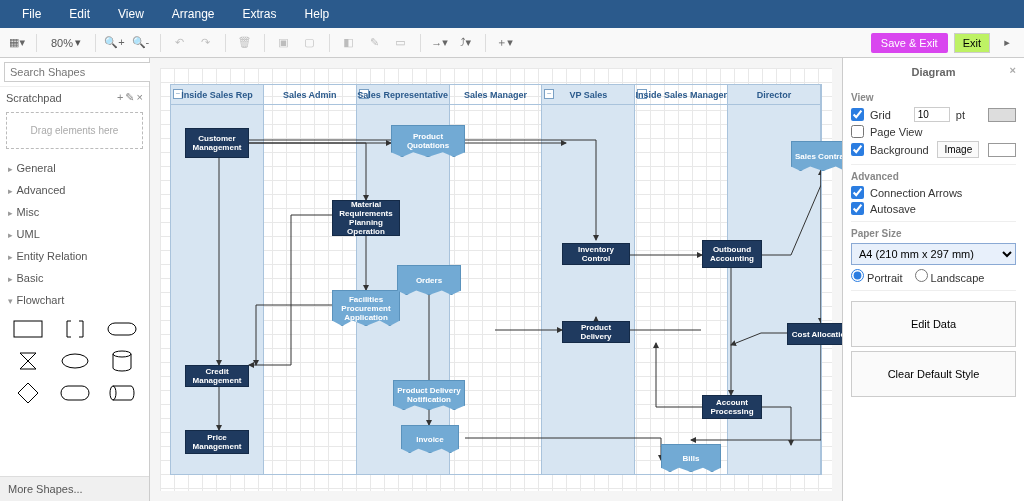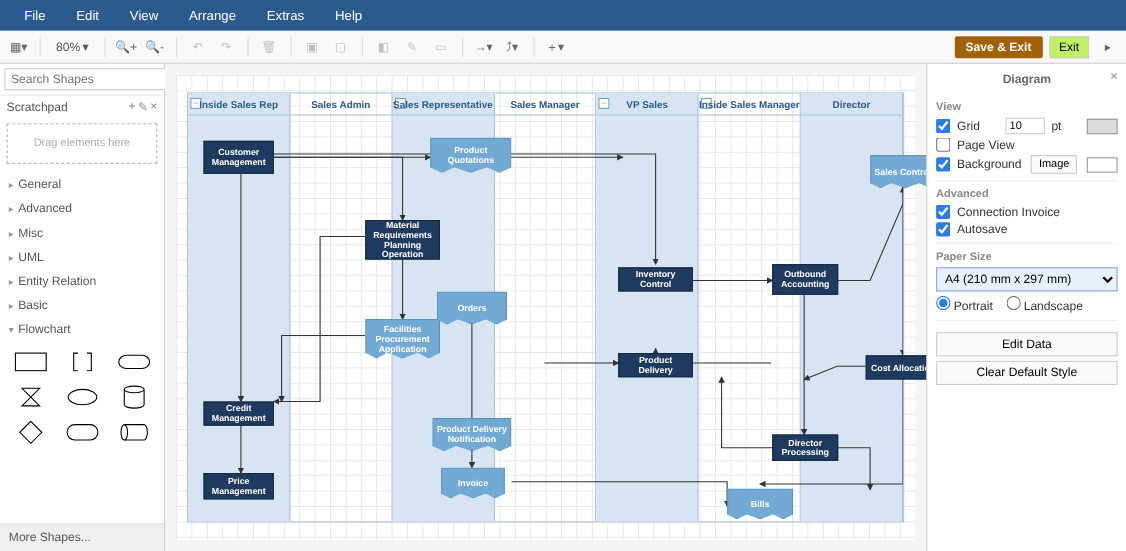--- a/index.html
+++ b/index.html
@@ -9,21 +9,21 @@
 
 .menubar { background: #2b5a8c; height: 28px; display: flex; align-items: center; padding: 0 8px; }
 .menubar .menu-item { color: #fff; padding: 6px 14px; cursor: pointer; font-size: 12px; }
 
 
 .toolbar { height: 30px; background: #f9f9f9; border-bottom: 1px solid #ccc; display: flex; align-items: center; padding: 0 6px; gap: 4px; }
 .toolbar .tb-btn { width: 22px; height: 22px; display: flex; align-items: center; justify-content: center; color: #666; cursor: pointer; }
 .toolbar .sep { width: 1px; height: 18px; background: #ddd; margin: 0 4px; }
 .zoom { display: flex; align-items: center; gap: 2px; padding: 0 6px; color: #555; text-align: right; }
 .toolbar-right { margin-left: auto; display: flex; align-items: center; gap: 6px; }
-.btn-save { background: #a16207; color: #fff; padding: 4px 10px; border: none; font-weight: bold; cursor: pointer; border-radius: 2px; font-size: 11px; }
+.btn-save { background: #d946ef; color: #fff; padding: 4px 10px; border: none; font-weight: normal; cursor: pointer; border-radius: 2px; font-size: 11px; }
 .btn-exit { background: #bef264; border: 1px solid #ccc; padding: 3px 8px; cursor: pointer; font-size: 11px; }
 
 
 .main { flex: 1; display: flex; overflow: hidden; }
 
 
 .left { width: 150px; border-right: 1px solid #ccc; display: flex; flex-direction: column; background: #fff; }
 .search-row { display: flex; align-items: center; padding: 4px; gap: 4px; border-bottom: 1px solid #eee; }
 .search-row input { flex: 1; border: 1px solid #ccc; padding: 3px 5px; font-size: 11px; }
 .scratchpad { padding: 4px 6px; display: flex; align-items: center; color: #555; cursor: pointer; }
@@ -64,21 +64,21 @@
 .panel-title .close-x { position: absolute; right: 0; top: 0; color: #aaa; cursor: pointer; }
 .section-label { color: #888; font-weight: bold; font-size: 10px; margin: 6px 0 4px; }
 .row { display: flex; align-items: center; gap: 6px; margin: 3px 0; font-size: 11px; }
 .row input[type=checkbox] { accent-color: #2b7de1; }
 .row .inline-input { width: 36px; border: 1px solid #ccc; padding: 1px 3px; font-size: 10px; text-align: left; }
 .sw { width: 28px; height: 14px; border: 1px solid #999; background: #ddd; margin-left: auto; }
 .btn-tiny { border: 1px solid #ccc; padding: 2px 6px; font-size: 10px; background: #fafafa; cursor: pointer; }
 .select-full { width: 100%; border: 1px solid #8aa9d4; padding: 3px; font-size: 11px; background: #e8f0fb; }
 .radio-row { display: flex; gap: 12px; margin: 4px 0; font-size: 11px; }
 .radio-row input { accent-color: #2b7de1; }
-.wide-btn { width: 100%; border: 1px solid #ccc; padding: 4px; margin-top: 4px; background: #fafafa; cursor: pointer; font-size: 11px; }
+.wide-btn { width: 100%; border: 1px solid #ccc; padding: 16px; margin-top: 4px; background: #fafafa; cursor: pointer; font-size: 11px; }
 hr.light { border: none; border-top: 1px solid #eee; margin: 6px 0; }
 </style>
 </head>
 <body>
 
 <div class="app">
 
   <div class="menubar">
     <div class="menu-item">File</div>
     <div class="menu-item">Edit</div>
@@ -265,21 +265,21 @@
           <div class="node dark" style="left:14px;top:345px;width:64px;height:24px">Price Management</div>
           <div class="node dark" style="left:161px;top:115px;width:68px;height:36px">Material Requirements Planning Operation</div>
           <div class="node doc" style="left:161px;top:205px;width:68px;height:36px">Facilities Procurement Application</div>
           <div class="node doc" style="left:220px;top:40px;width:74px;height:32px">Product Quotations</div>
           <div class="node doc" style="left:226px;top:180px;width:64px;height:30px">Orders</div>
           <div class="node doc" style="left:222px;top:295px;width:72px;height:30px">Product Delivery Notification</div>
           <div class="node doc" style="left:230px;top:340px;width:58px;height:28px">Invoice</div>
           <div class="node dark" style="left:391px;top:158px;width:68px;height:22px">Inventory Control</div>
           <div class="node dark" style="left:391px;top:236px;width:68px;height:22px">Product Delivery</div>
           <div class="node dark" style="left:531px;top:155px;width:60px;height:28px">Outbound Accounting</div>
-          <div class="node dark" style="left:531px;top:310px;width:60px;height:24px">Director Processing</div>
+          <div class="node dark" style="left:531px;top:310px;width:60px;height:24px">Account Processing</div>
           <div class="node doc" style="left:620px;top:56px;width:64px;height:30px">Sales Contract</div>
           <div class="node dark" style="left:616px;top:238px;width:68px;height:22px">Cost Allocation</div>
           <div class="node doc" style="left:490px;top:359px;width:60px;height:28px">Bills</div>
 
         </div>
       </div>
     </div>
 
     <div class="right">
       <div class="panel-title">
@@ -301,21 +301,21 @@
       <div class="row">
           <input type="checkbox" checked="" style="">
           <span>Background</span>
         <button class="btn-tiny" style="margin-left:auto">Image</button>
           <span class="sw" style="background:#fff"></span>
         </div>
       <hr class="light">
       <div class="section-label">Advanced</div>
       <div class="row">
           <input type="checkbox" checked="" style="">
-          <span>Connection Invoice</span>
+          <span>Connection Arrows</span>
         </div>
       <div class="row">
           <input type="checkbox" checked="" style="">
           <span>Autosave</span>
         </div>
       <hr class="light">
       <div class="section-label">Paper Size</div>
       <select class="select-full"><option>A4 (210 mm x 297 mm)</option></select>
       <div class="radio-row">
         <label><input type="radio" name="or" checked="" style=""> <span>Portrait</span></label>

